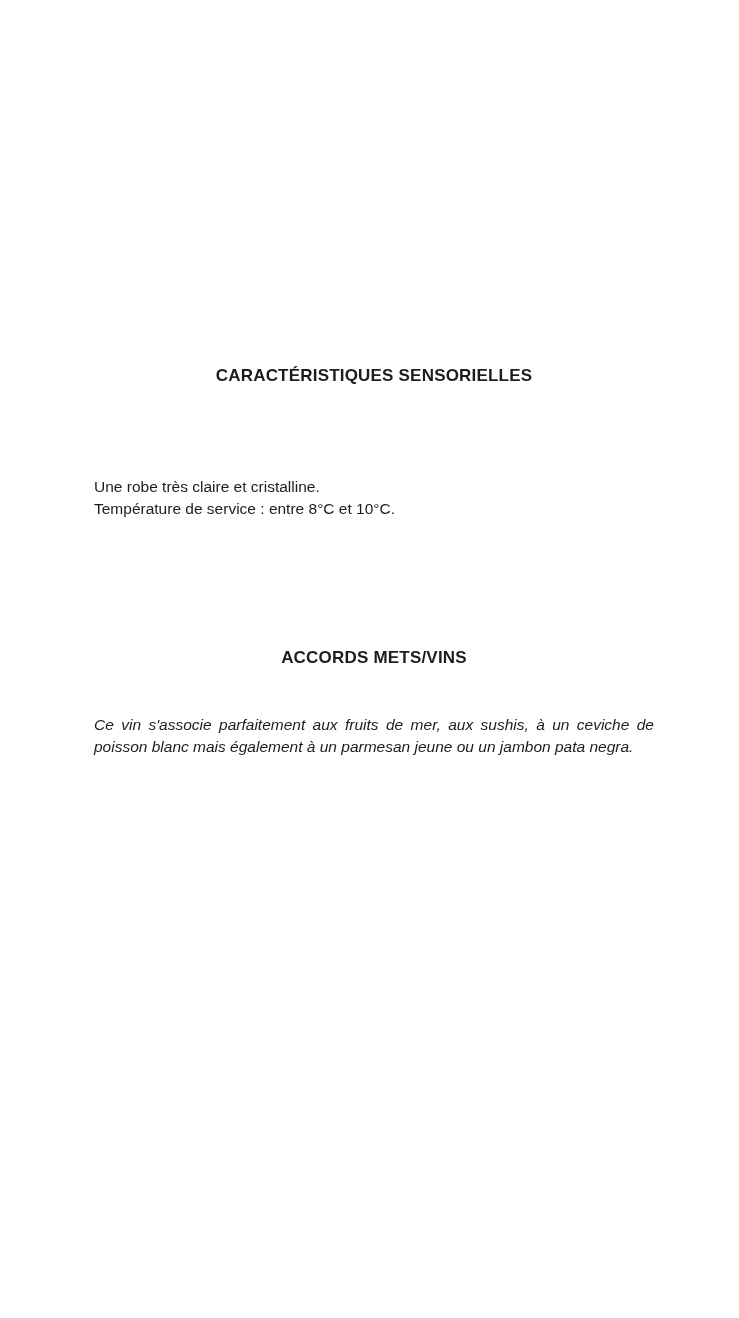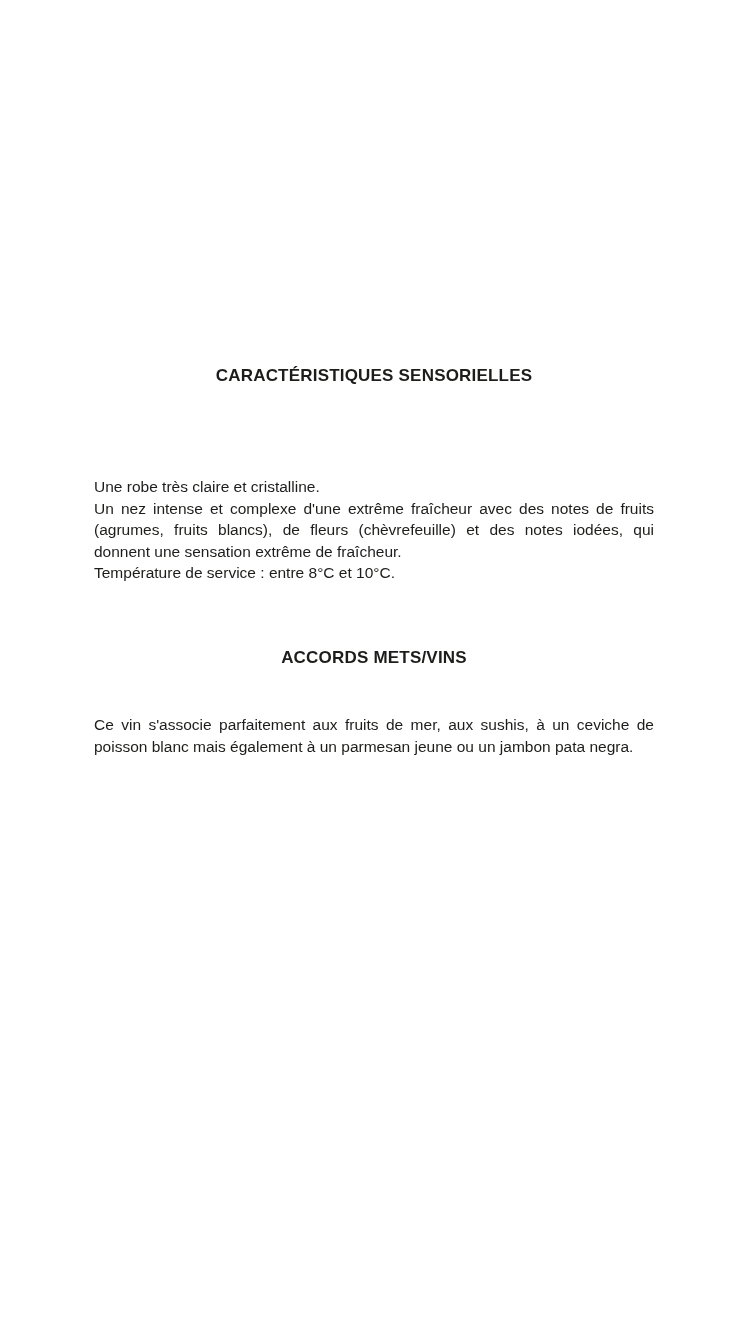--- a/index.html
+++ b/index.html
@@ -33,36 +33,35 @@
   .section-body {
     position: absolute;
     left: 94px;
     width: 560px;
     font-size: 15.5px;
     line-height: 21.5px;
     font-weight: 400;
     color: #1d1d1b;
   }
   #body-sensorielles { top: 433px; margin-top: 43px; }
-  #body-accords      { top: 714px; }
+  #body-accords      { top: 714px; font-style: italic; }
   .para-line {
     text-align: justify;
     text-justify: inter-word;
   }
 </style>
 </head>
 <body>
 
 <div class="doc">
 
   <h2 id="heading-sensorielles" class="section-heading">CARACTÉRISTIQUES SENSORIELLES</h2>
 
   <div id="body-sensorielles" class="section-body">
     <div class="para-line">Une robe très claire et cristalline.</div>
-    <div class="para-line">Un nez intense et complexe d'une extrême fraîcheur avec des notes de fruits (agrumes, fruits blancs), de fleurs (chèvrefeuille) et des notes iodées, qui donnent une sensation extrême de fraîcheur.</div>
     <div class="para-line">Température de service : entre 8°C et 10°C.</div>
   </div>
 
   <h2 id="heading-accords" class="section-heading">ACCORDS METS/VINS</h2>
 
   <div id="body-accords" class="section-body">
     <div class="para-line">Ce vin s'associe parfaitement aux fruits de mer, aux sushis, à un ceviche de poisson blanc mais également à un parmesan jeune ou un jambon pata negra.</div>
   </div>
 
 </div>

